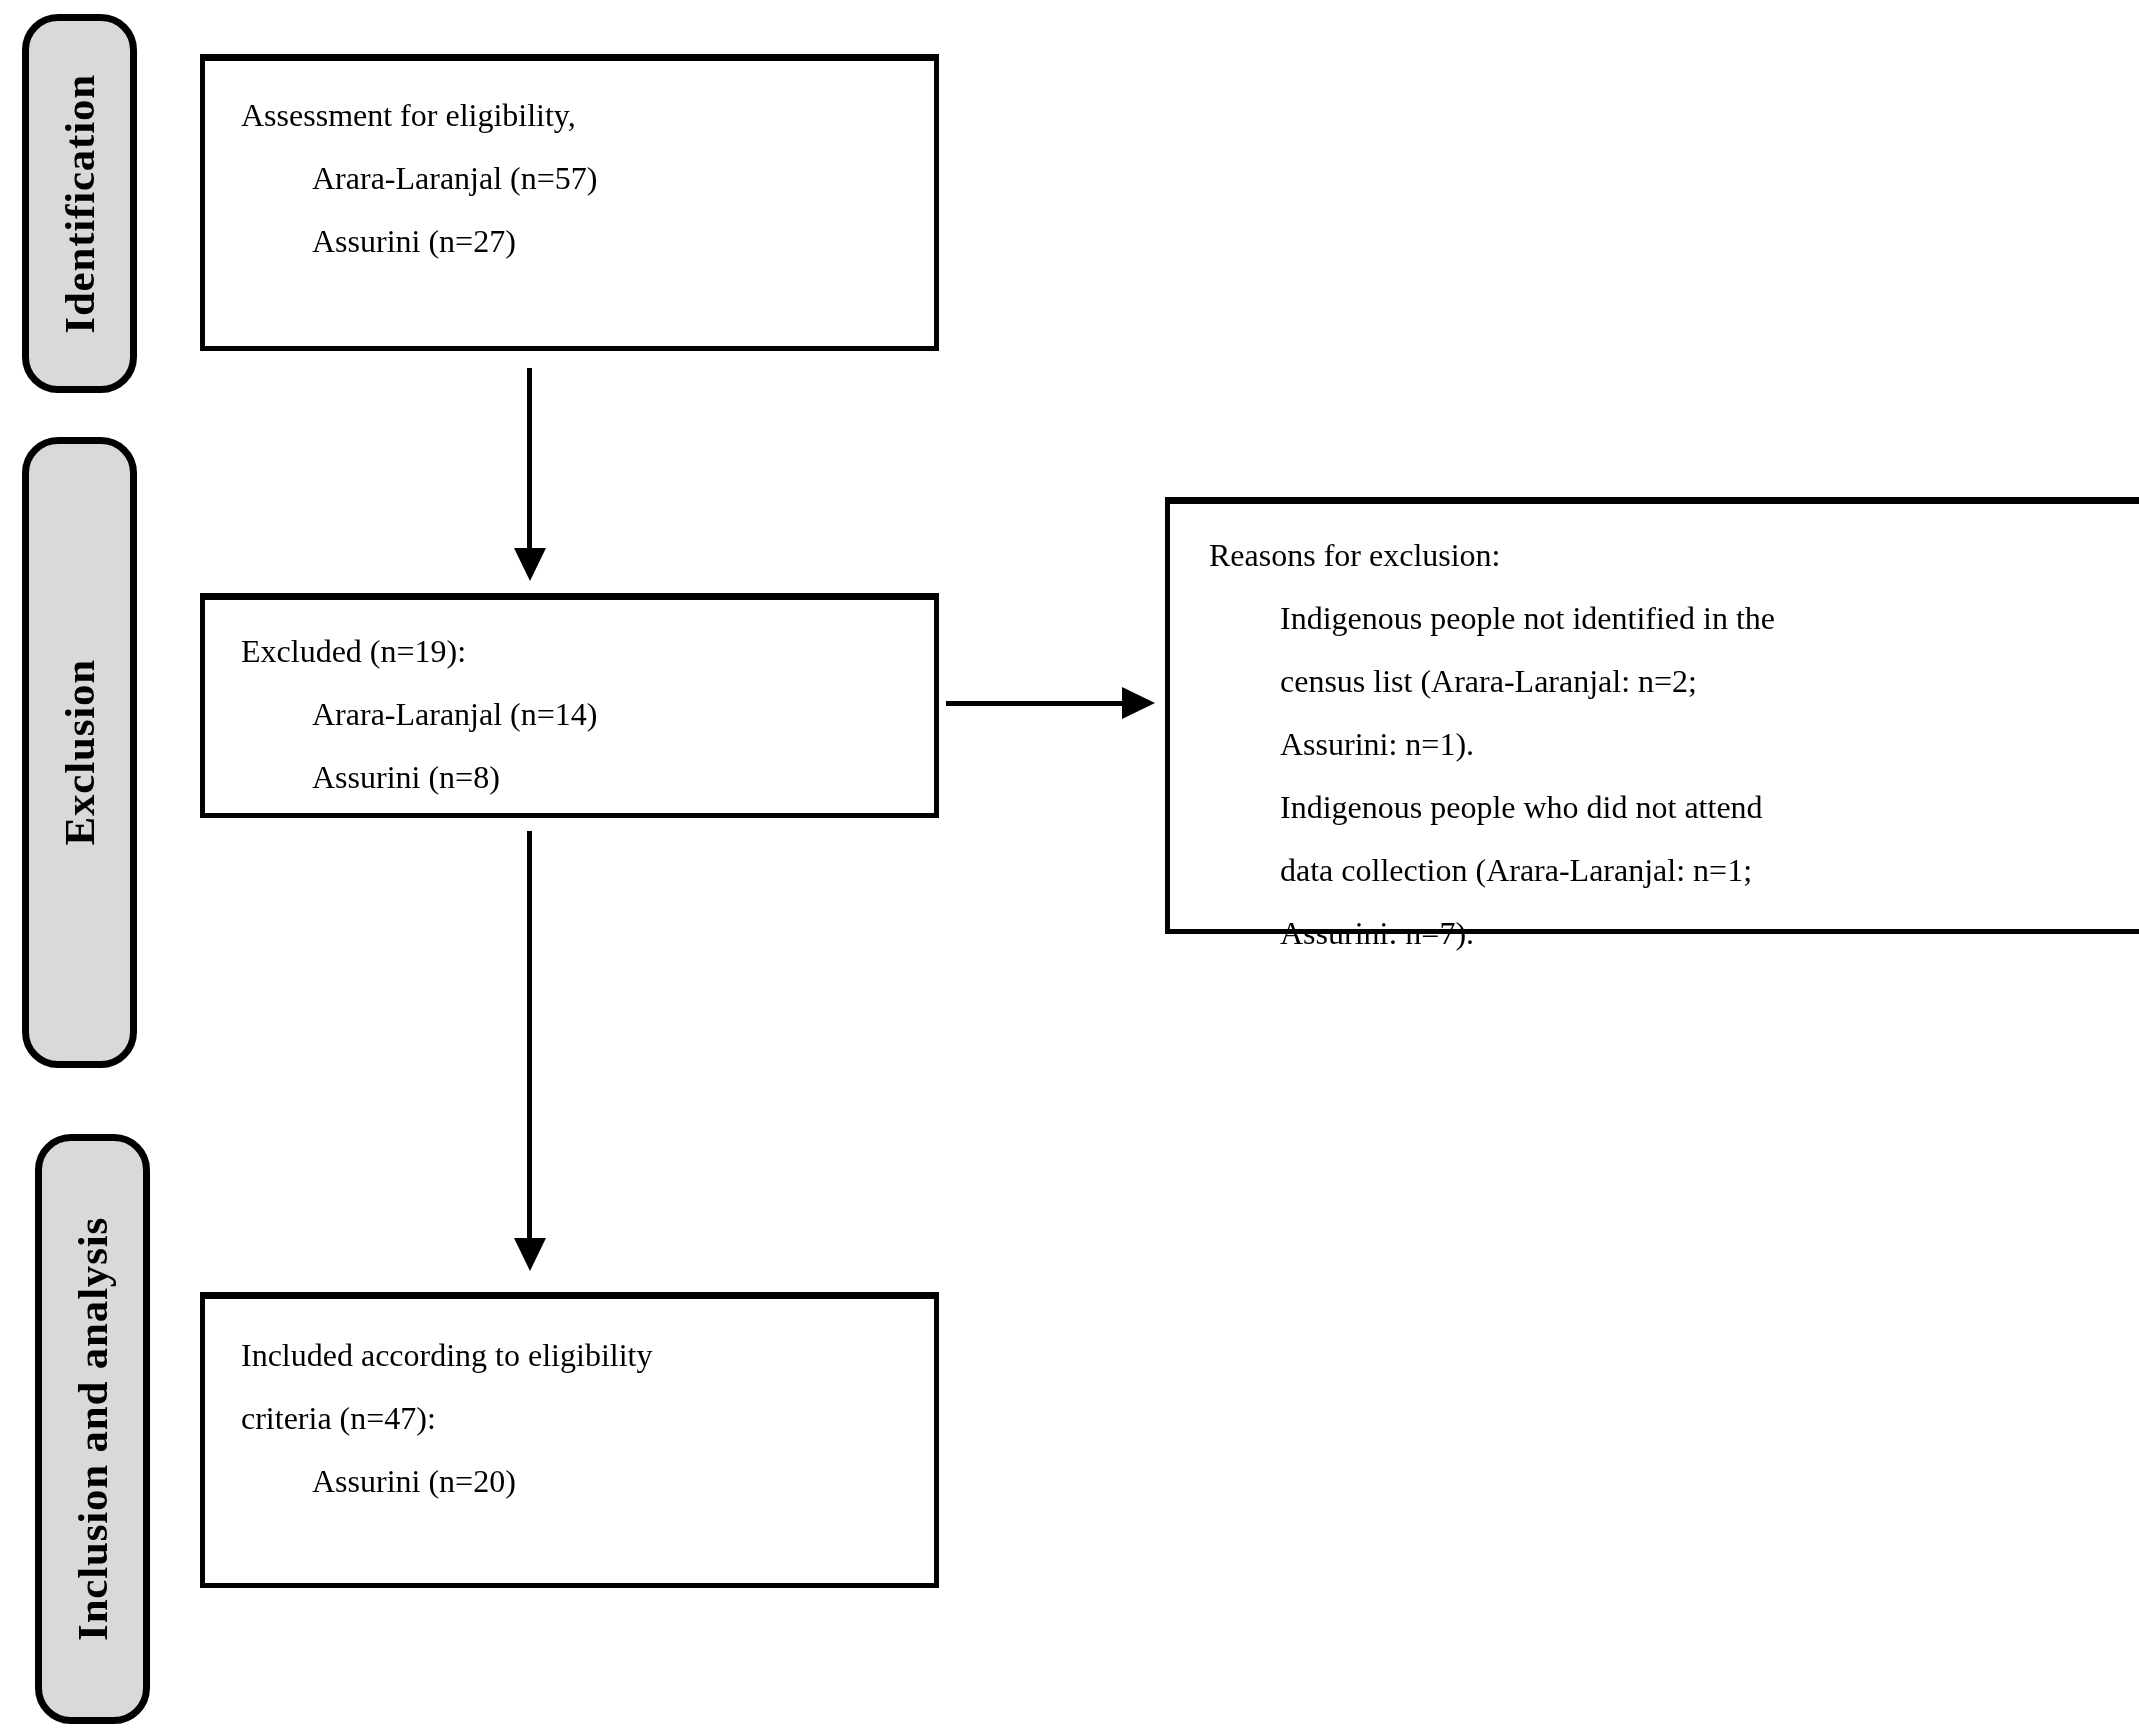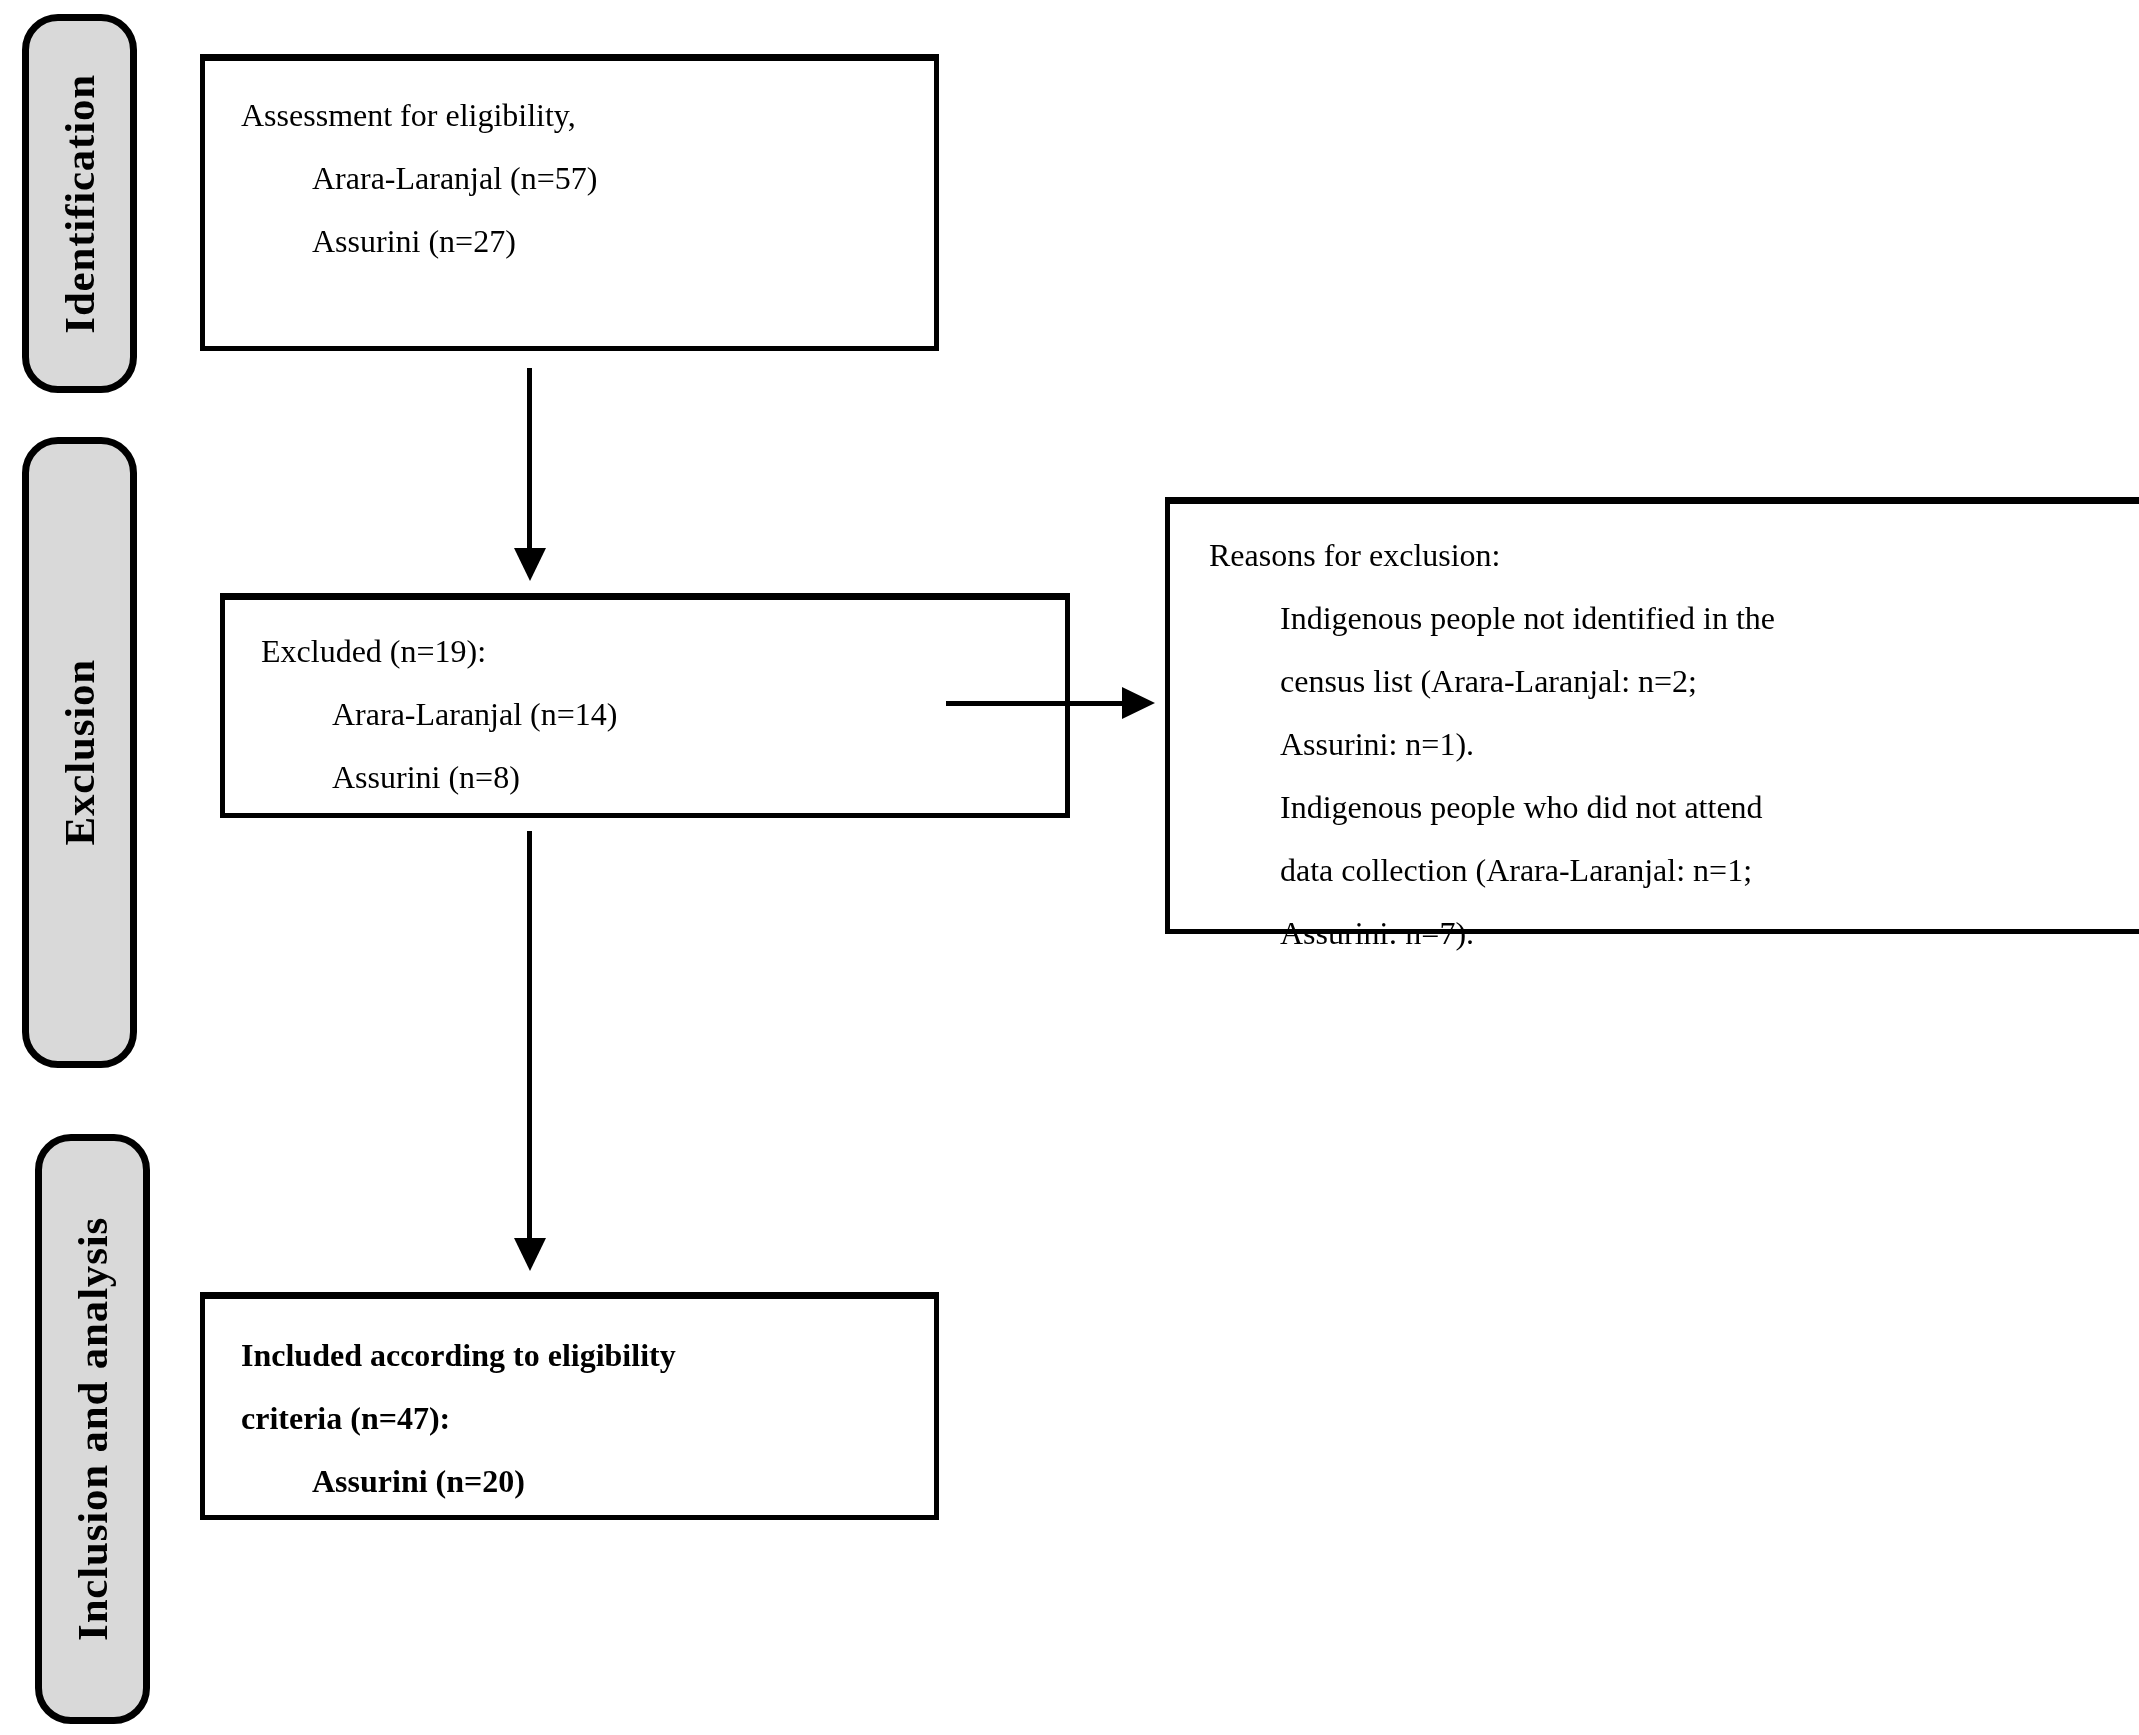--- a/index.html
+++ b/index.html
@@ -48,23 +48,23 @@
   
   .box {
     position: absolute;
     background: var(--box-fill);
     border: 5.4px solid var(--border);
     border-top-width: 7.8px;
     font-size: 32px;
     line-height: 63px;
   }
   #box-assessment { left: 200px;  top: 54px;   width: 739px;  height: 297px; padding: 23px 22px 0 36px; }
-  #box-excluded   { left: 200px;  top: 593px;  width: 850px;  height: 225px; padding: 20px 22px 0 36px; margin-left: 20px; }
+  #box-excluded   { left: 200px;  top: 593px;  width: 739px;  height: 225px; padding: 20px 22px 0 36px; }
   #box-reasons    { left: 1165px; top: 497px;  width: 1123px; height: 437px; padding: 20px 20px 0 39px; }
-  #box-included   { left: 200px;  top: 1292px; width: 739px;  height: 228px; padding: 25px 22px 0 36px; font-weight: bold; }
+  #box-included   { left: 200px;  top: 1292px; width: 739px;  height: 296px; padding: 25px 22px 0 36px; }
 
   .bline { white-space: nowrap; }
   .bitem { white-space: nowrap; margin-left: 71px; }
 
   
   .shaft { position: absolute; background: var(--border); }
   .head  { position: absolute; width: 0; height: 0; }
 
   #arrow1-shaft { left: 527px; top: 368px;  width: 5.4px; height: 183px; }
   #arrow1-head  { left: 514px; top: 548px;

